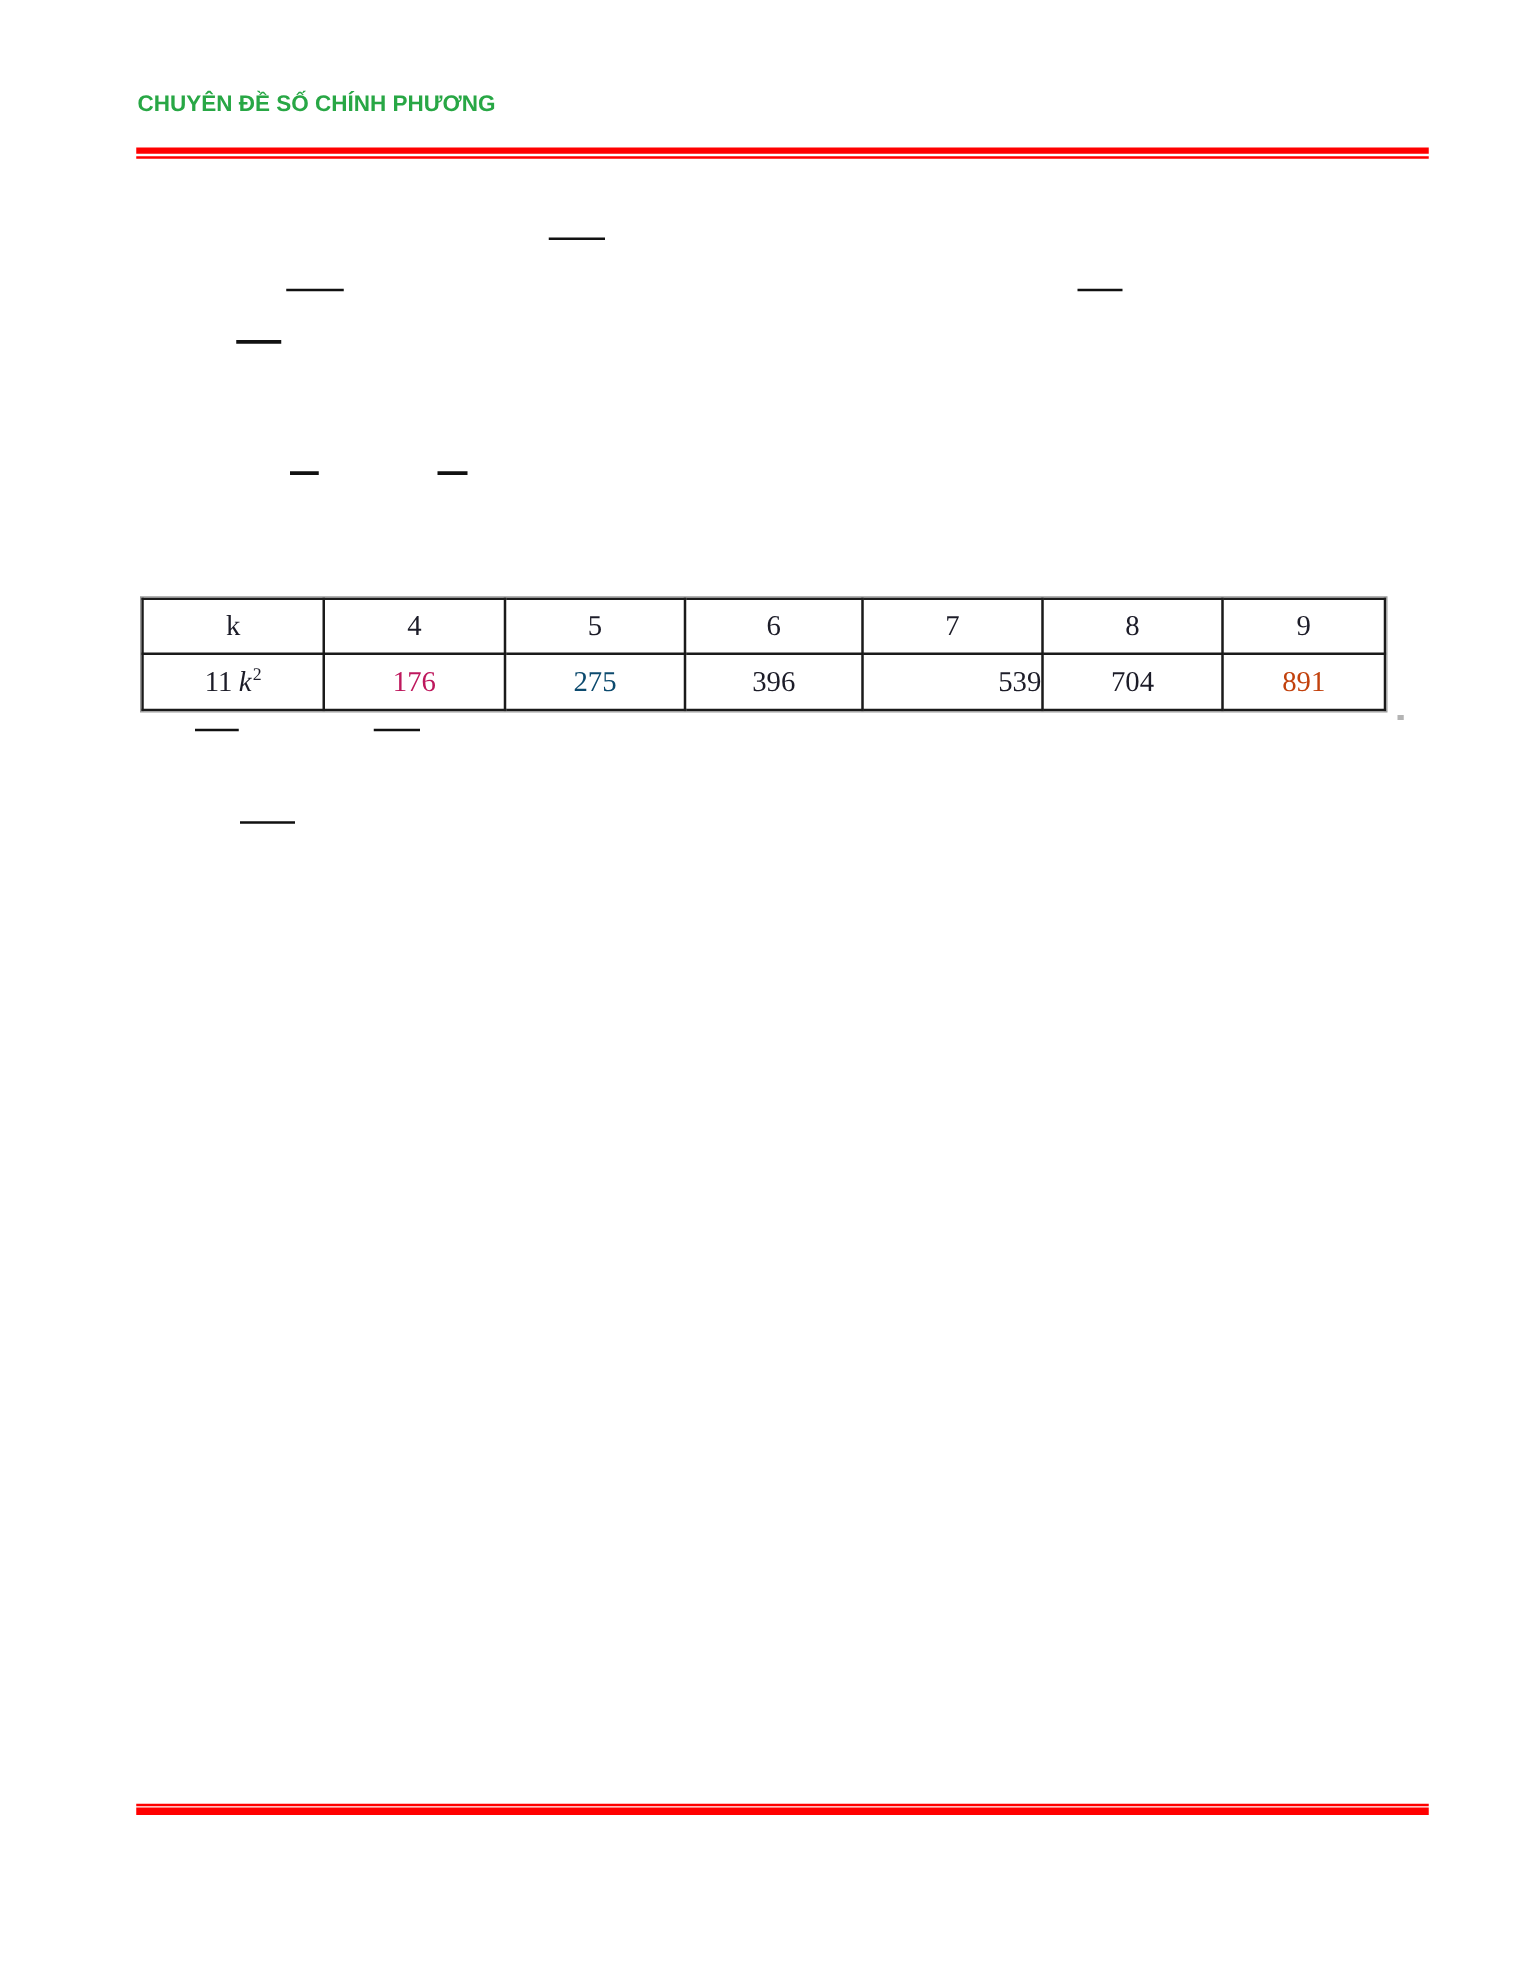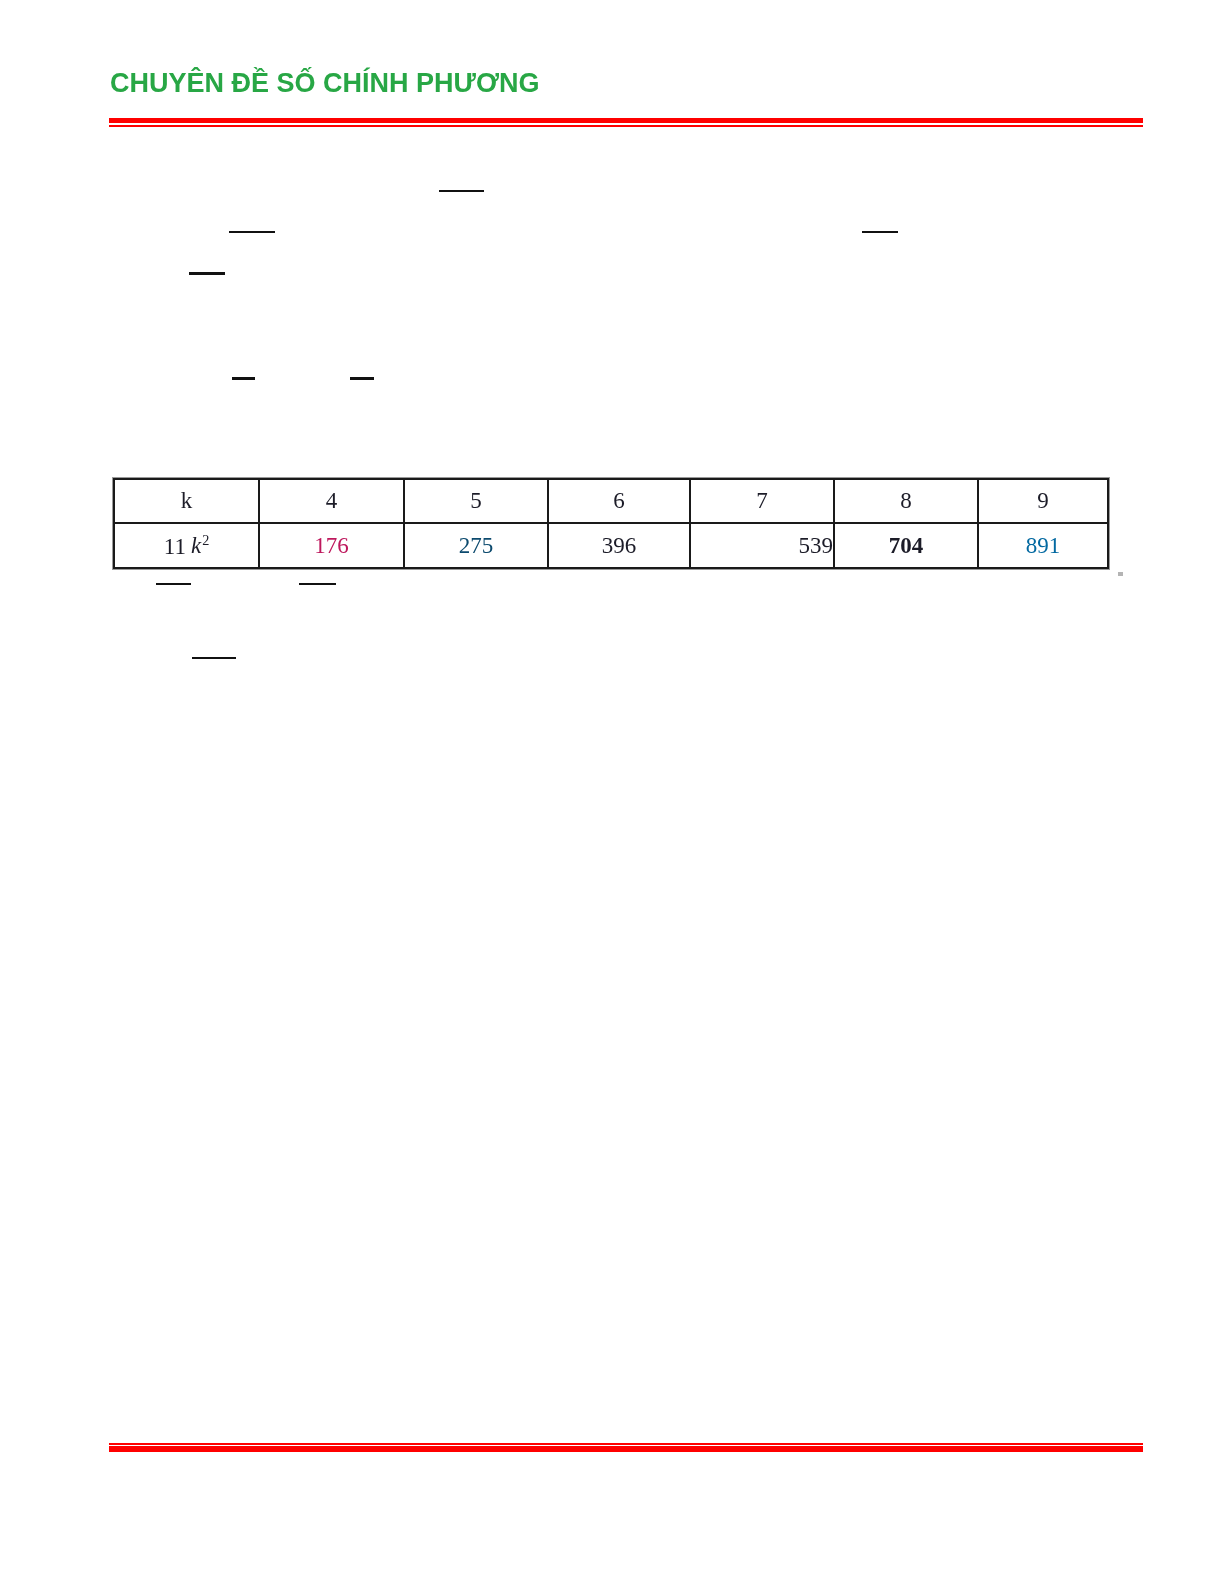--- a/index.html
+++ b/index.html
@@ -14,21 +14,21 @@
     height: 1585px;
     background: #ffffff;
     overflow: hidden;
   }
   .doc-title {
     position: absolute;
     left: 110px;
     top: 68px;
     margin: 0;
     font-family: "Liberation Sans", sans-serif;
-    font-size: 27px;
+    font-size: 18px;
     font-weight: 700;
     letter-spacing: 0px;
     line-height: 30px;
     white-space: nowrap;
   }
   
   .rule {
     position: absolute;
     left: 109px;
     width: 1034px;
@@ -128,22 +128,22 @@
         <td style="color: rgb(28, 28, 40); border-color: rgb(26, 26, 26);">9</td>
       </tr>
       <tr class="row-v">
         <td class="row-label" style="color: rgb(28, 28, 40); border-color: rgb(26, 26, 26);">
           <span>11</span><span class="var">k</span><sup>2</sup>
         </td>
         <td style="color: #be185d; border-color: rgb(26, 26, 26);">176</td>
         <td style="color: #0c4a6e; border-color: rgb(26, 26, 26);">275</td>
         <td style="color: rgb(28, 28, 40); border-color: rgb(26, 26, 26);">396</td>
         <td style="color: rgb(28, 28, 40); border-color: rgb(26, 26, 26); text-align: right;">539</td>
-        <td style="color: rgb(28, 28, 40); border-color: rgb(26, 26, 26); font-weight: bold;">704</td>
-        <td style="color: #0369a1; border-color: rgb(26, 26, 26); text-align: center;">891</td>
+        <td style="color: rgb(28, 28, 40); border-color: rgb(26, 26, 26);">704</td>
+        <td style="color: #c2410c; border-color: rgb(26, 26, 26); text-align: center;">891</td>
       </tr>
     </tbody>
   </table>
 
   <div class="speck"></div>
 
   <div class="rule rule-bottom">
     <div class="bar bar-thin" style="background: rgb(255, 0, 0);"></div>
     <div class="bar bar-gap"></div>
     <div class="bar bar-thick" style="background: rgb(255, 0, 0);"></div>

